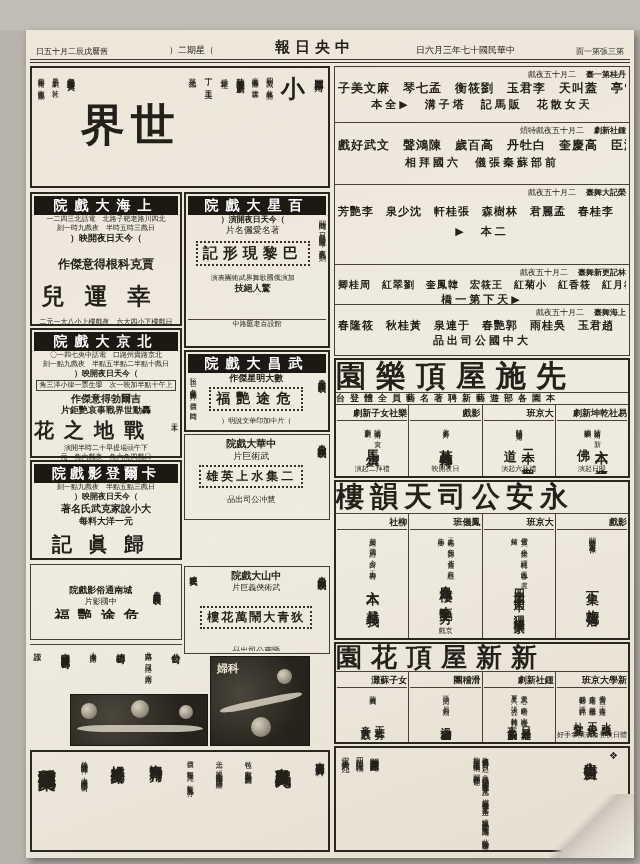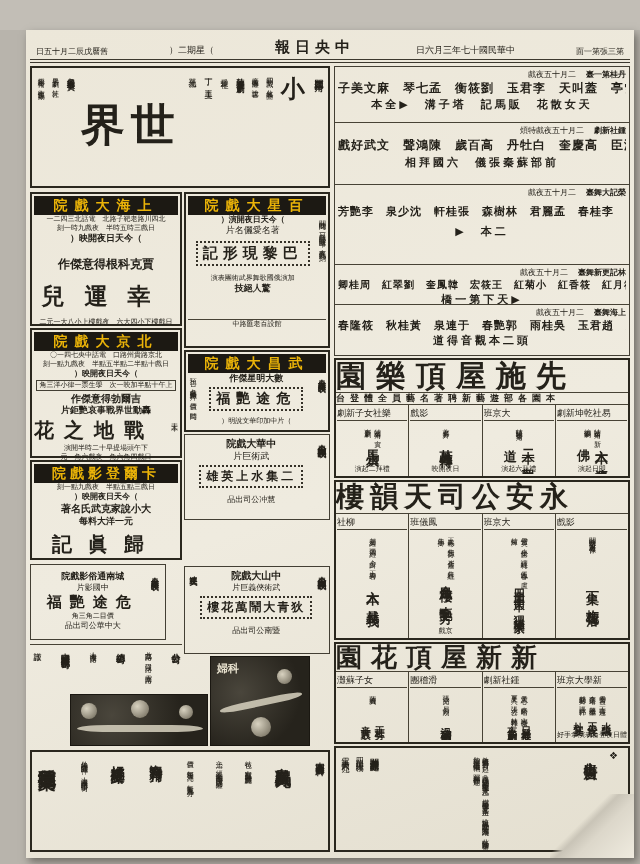--- a/index.html
+++ b/index.html
@@ -8,21 +8,21 @@
   font-family:"Liberation Serif","DejaVu Serif",serif;color:#24211a}
 .page:before{content:"";position:absolute;left:0;top:0;width:100%;height:30px;background:#c2beb6}
 .paper{position:absolute;left:26px;top:30px;width:608px;height:828px;
   background:linear-gradient(160deg,#ece7d9 0%,#efebdf 55%,#e4dfd0 100%);
   box-shadow:3px 4px 8px rgba(40,38,32,.5)}
 .curl{position:absolute;right:0;bottom:0;width:84px;height:64px;
   background:linear-gradient(135deg,rgba(0,0,0,0) 40%,#c9c4b7 47%,#dcd7ca 60%,#efebdf 100%)}
 .b{position:absolute}
 .frame{border:1px solid #433f34}
 .thick{border:2px solid #2a271e}
-.hd{background:#1c1913;color:#eab308;text-align:center;font-weight:700;font-size:14px;
+.hd{background:#1c1913;color:#ffffff;text-align:center;font-weight:700;font-size:14px;
   letter-spacing:7px;line-height:19px;height:19px;overflow:hidden;white-space:nowrap}
 .c{text-align:center}
 .nw{white-space:nowrap;overflow:hidden}
 .t7{font-size:7px;line-height:1.25}
 .t8{font-size:8px;line-height:1.3}
 .t9{font-size:9px;line-height:1.3}
 .t10{font-size:10px;line-height:1.35}
 .bd{font-weight:700}
 .v{writing-mode:vertical-rl;text-orientation:upright;letter-spacing:1px}
 .rr{display:flex;flex-direction:row-reverse;justify-content:space-between;align-items:stretch}
@@ -32,21 +32,21 @@
 .lrow{border-bottom:1px solid #474235;padding:2px 3px;overflow:hidden}
 .lhead{display:flex;flex-direction:row-reverse;gap:10px;font-size:8px;white-space:nowrap;overflow:hidden}
 .lnames{font-weight:700;letter-spacing:1px;text-align:center;white-space:nowrap;overflow:hidden}
 .lplay{font-weight:700;font-size:11px;text-align:center;letter-spacing:3px;white-space:nowrap;overflow:hidden}
 .gheadr{font-weight:700;text-align:left;white-space:nowrap;overflow:hidden}
 .gcols{display:flex;flex-direction:row-reverse;border-top:1px solid #474235;flex:1;min-height:0}
 .gcol{flex:1;border-left:1px solid #474235;padding:2px 1px;display:flex;flex-direction:row-reverse;
   justify-content:space-around;overflow:hidden}
 .gcol:last-child{border-left:none}
 .gin{display:flex;flex-direction:column;align-items:center;overflow:hidden;width:100%}
-.gch{font-weight:400;font-size:9px;white-space:nowrap;border-bottom:1px solid #474235;width:100%;text-align:left}
+.gch{font-weight:700;font-size:9px;white-space:nowrap;border-bottom:1px solid #474235;width:100%;text-align:right}
 .gnote{font-size:7px;height:52px;margin:2px auto 0}
 .gbig{font-weight:700;font-size:13px;letter-spacing:2px;height:64px;margin:2px auto 0}
 .gfoot{font-size:7px;white-space:nowrap;}
 .banner{background:radial-gradient(circle at 30% 40%,#4a463c 0%,#26231c 70%);border:1px solid #1a1711}
 .medal{position:absolute;border-radius:50%;background:radial-gradient(circle at 35% 35%,#d8d2c0,#8a8474 70%,#55503f)}
 .ribbon{position:absolute;height:7px;background:#d8d2c0;border-radius:50%/100%;opacity:.85}
 </style>
 </head>
 <body>
 
@@ -105,21 +105,21 @@
 
   <div class="b thick" style="left:4px;top:430px;width:152px;height:100px;padding:2px">
     <div class="hd" style="letter-spacing:4px">院戲影登爾卡</div>
     <div class="t7 c nw">刻一點九戲夜　半點五點三戲日</div>
     <div class="t8 c bd nw">）映開夜日天今（</div>
     <div class="t10 c bd nw">著名氏武克家說小大</div>
     <div class="t9 c bd nw">每料大洋一元</div>
     <div class="c bd nw" style="font-size:20px;letter-spacing:16px;margin-top:4px">記眞歸</div>
   </div>
 
-  <div class="b frame rr" style="left:4px;top:534px;width:136px;height:76px;padding:6px">
+  <div class="b frame rr" style="left:4px;top:534px;width:152px;height:76px;padding:20px">
     <div class="v t8 bd" style="height:68px">今天日夜開映</div>
     <div style="flex:1;overflow:hidden">
       <div class="t9 c bd nw">院戲影俗通南城</div>
       <div class="t8 c nw">片影國中</div>
       <div class="c bd nw" style="font-size:15px;letter-spacing:8px">福艷途危</div>
       <div class="t7 c nw">角三角二目價</div>
       <div class="t8 c nw">品出司公華中大</div>
     </div>
   </div>
 
@@ -194,21 +194,21 @@
       <div class="t8 nw">品出司公冲慧</div>
     </div>
   </div>
 
 
   <div class="b frame rr" style="left:158px;top:536px;width:146px;height:88px;padding:2px">
     <div class="v t9 bd" style="height:80px">今天日夜開映</div>
     <div style="flex:1;overflow:hidden;text-align:center">
       <div class="t10 bd nw">院戲大山中</div>
       <div class="t8 nw">片巨義俠術武</div>
-      <div class="dot bd nw" style="font-size:12px;letter-spacing:2px;margin:3px 0">樓花萬鬧大青狄</div>
+      <div class="dot bd nw" style="font-size:12px;letter-spacing:2px;margin:13px 0">樓花萬鬧大青狄</div>
       <div class="t8 nw">品出司公南暨</div>
     </div>
     <div class="v t8 bd" style="height:80px">連映三天</div>
   </div>
 
   <div class="b frame" style="left:308px;top:36px;width:296px;height:290px">
     <div class="lrow" style="height:56px">
       <div class="lhead">
             <span class="bd">臺一第桂丹</span>
             <span>戲夜五十月二</span>
@@ -239,21 +239,21 @@
           </div>
       <div class="lnames" style="font-size:10px">卿桂周　紅翠劉　奎鳳韓　宏筱王　紅菊小　紅香筱　紅月筱</div>
       <div class="lplay">橋一第下天▶</div>
     </div>
     <div class="lrow" style="height:50px;border-bottom:none">
       <div class="lhead">
             <span class="bd">臺舞海上</span>
             <span>戲夜五十月二</span>
           </div>
       <div class="lnames" style="font-size:11px">春隆筱　秋桂黃　泉連于　春艷郭　雨桂吳　玉君趙　朋菊言</div>
-      <div class="lplay">道得音觀本二頭</div>
+      <div class="lplay">品出司公國中大</div>
     </div>
   </div>
 
   <div class="b thick" style="left:308px;top:328px;width:296px;height:120px;display:flex;flex-direction:column">
     <div class="gheadr" style="font-size:30px;letter-spacing:10px;line-height:1.05">園樂頂屋施先</div>
     <div class="gheadr t9" style="letter-spacing:5px;border-top:1px solid #474235">台登體全員藝名著聘新藝遊部各園本</div>
     <div class="gcols">
       <div class="gcol">
             <div class="gin">
         <div class="gch">劇新坤乾社易</div>

